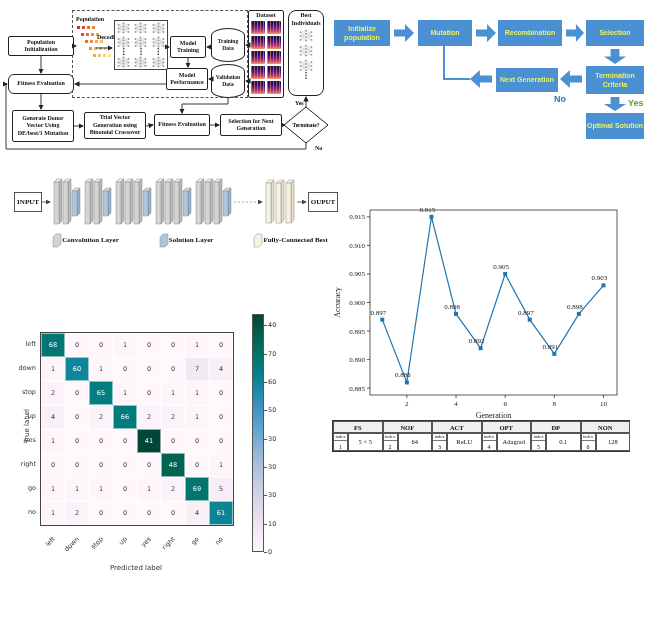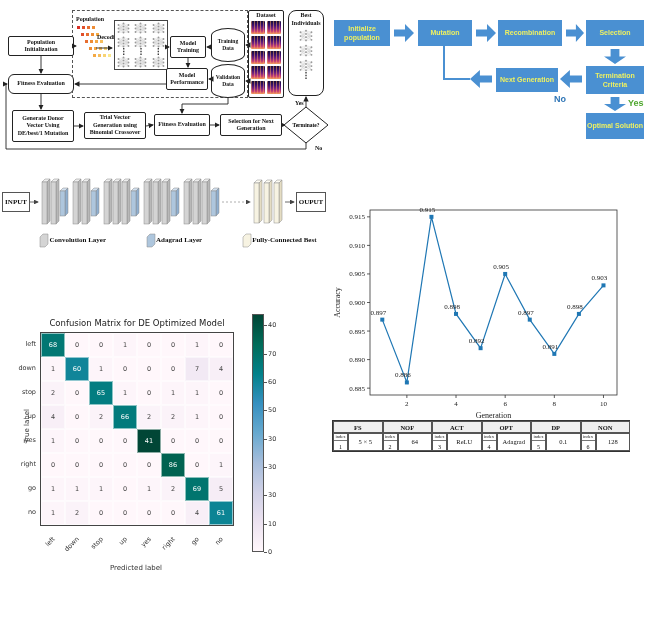--- a/index.html
+++ b/index.html
@@ -34,21 +34,21 @@
         display:flex;align-items:center;justify-content:center;text-align:center;
         line-height:1.3;box-sizing:border-box;padding:1px;}
   .barrow{position:absolute;background:#4a90d2;}
   .ar-right{clip-path:polygon(0% 30%,55% 30%,55% 0%,100% 50%,55% 100%,55% 70%,0% 70%);}
   .ar-left{clip-path:polygon(100% 30%,45% 30%,45% 0%,0% 50%,45% 100%,45% 70%,100% 70%);}
   .ar-down{clip-path:polygon(30% 0%,70% 0%,70% 50%,100% 50%,50% 100%,0% 50%,30% 50%);}
   .conn{position:absolute;background:#4a90d2;}
   .no-lab{position:absolute;color:#2e75b6;font-weight:bold;font-size:9px;}
   .yes-lab{position:absolute;color:#4ea72e;font-weight:bold;font-size:9px;}
   
-  #panelC{left:0;top:170px;width:330px;height:86px;font-family:Liberation Serif, serif;}
+  #panelC{left:12px;top:170px;width:330px;height:86px;font-family:Liberation Serif, serif;}
   .iobox{position:absolute;border:1px solid #555;background:#fff;font-size:7px;font-weight:bold;
          display:flex;align-items:center;justify-content:center;box-sizing:border-box;}
   #cnnlegend{position:absolute;left:0;top:62px;width:330px;display:flex;justify-content:center;
              gap:14px;align-items:center;font-size:7px;font-weight:bold;}
   .legitem{display:flex;align-items:center;gap:0;margin-left:26px;}
   
   #panelD{left:330px;top:186px;width:322px;height:236px;font-family:"DejaVu Sans",sans-serif;}
   
   #panelE{left:12px;top:306px;width:280px;height:278px;font-family:"DejaVu Sans",sans-serif;}
   #cmtitle{position:absolute;left:0;top:12px;width:250px;text-align:center;font-size:8.5px;color:#222;}
@@ -719,21 +719,21 @@
     <span class="legitem">
       <svg class="sw" width="10" height="16">
           <polygon points="1,5 4,2 9,2 9,12 6,15 1,15" fill="#d4d4d4" stroke="#8a8a8a" stroke-width="0.5"></polygon>
         </svg>
       <span>Convolution Layer</span>
     </span>
     <span class="legitem">
       <svg class="sw" width="10" height="16">
           <polygon points="1,5 4,2 9,2 9,12 6,15 1,15" fill="#aec6dd" stroke="#8a8a8a" stroke-width="0.5"></polygon>
         </svg>
-      <span>Adagrad Layer</span>
+      <span>Solution Layer</span>
     </span>
     <span class="legitem">
       <svg class="sw" width="10" height="16">
           <polygon points="1,5 4,2 9,2 9,12 6,15 1,15" fill="#f7f3e2" stroke="#8a8a8a" stroke-width="0.5"></polygon>
         </svg>
       <span>Fully-Connected Best</span>
     </span>
   </div>
 </div>
 
@@ -784,21 +784,20 @@
       <rect x="222.3283582089552" y="165.88888888888897" width="4" height="4" fill="#1f77b4"></rect>
       <text x="220.3283582089552" y="162.88888888888897" text-anchor="middle" font-size="7" fill="#222">0.891</text>
       <rect x="246.90547263681592" y="125.91975308641977" width="4" height="4" fill="#1f77b4"></rect>
       <text x="244.90547263681592" y="122.91975308641977" text-anchor="middle" font-size="7" fill="#222">0.898</text>
       <rect x="271.48258706467664" y="97.37037037037035" width="4" height="4" fill="#1f77b4"></rect>
       <text x="269.48258706467664" y="94.37037037037035" text-anchor="middle" font-size="7" fill="#222">0.903</text>
     </svg>
 </div>
 
 <div id="panelE" class="panel">
-  <div id="cmtitle">Confusion Matrix for DE Optimized Model</div>
   <div id="cmgrid">
       <div class="cmcell" style="background: rgb(2, 119, 115); color: rgb(255, 255, 255);">68</div>
       <div class="cmcell" style="background: rgb(255, 247, 251); color: rgb(68, 68, 68);">0</div>
       <div class="cmcell" style="background: rgb(255, 247, 251); color: rgb(68, 68, 68);">0</div>
       <div class="cmcell" style="background: rgb(253, 245, 250); color: rgb(68, 68, 68);">1</div>
       <div class="cmcell" style="background: rgb(255, 247, 251); color: rgb(68, 68, 68);">0</div>
       <div class="cmcell" style="background: rgb(255, 247, 251); color: rgb(68, 68, 68);">0</div>
       <div class="cmcell" style="background: rgb(253, 245, 250); color: rgb(68, 68, 68);">1</div>
       <div class="cmcell" style="background: rgb(255, 247, 251); color: rgb(68, 68, 68);">0</div>
       <div class="cmcell" style="background: rgb(253, 245, 250); color: rgb(68, 68, 68);">1</div>
@@ -831,21 +830,21 @@
       <div class="cmcell" style="background: rgb(255, 247, 251); color: rgb(68, 68, 68);">0</div>
       <div class="cmcell" style="background: rgb(1, 70, 54); color: rgb(255, 255, 255);">41</div>
       <div class="cmcell" style="background: rgb(255, 247, 251); color: rgb(68, 68, 68);">0</div>
       <div class="cmcell" style="background: rgb(255, 247, 251); color: rgb(68, 68, 68);">0</div>
       <div class="cmcell" style="background: rgb(255, 247, 251); color: rgb(68, 68, 68);">0</div>
       <div class="cmcell" style="background: rgb(255, 247, 251); color: rgb(68, 68, 68);">0</div>
       <div class="cmcell" style="background: rgb(255, 247, 251); color: rgb(68, 68, 68);">0</div>
       <div class="cmcell" style="background: rgb(255, 247, 251); color: rgb(68, 68, 68);">0</div>
       <div class="cmcell" style="background: rgb(255, 247, 251); color: rgb(68, 68, 68);">0</div>
       <div class="cmcell" style="background: rgb(255, 247, 251); color: rgb(68, 68, 68);">0</div>
-      <div class="cmcell" style="background: rgb(1, 99, 81); color: rgb(255, 255, 255);">86</div>
+      <div class="cmcell" style="background: rgb(1, 99, 81); color: rgb(255, 255, 255);">48</div>
       <div class="cmcell" style="background: rgb(255, 247, 251); color: rgb(68, 68, 68);">0</div>
       <div class="cmcell" style="background: rgb(253, 245, 250); color: rgb(68, 68, 68);">1</div>
       <div class="cmcell" style="background: rgb(253, 245, 250); color: rgb(68, 68, 68);">1</div>
       <div class="cmcell" style="background: rgb(253, 245, 250); color: rgb(68, 68, 68);">1</div>
       <div class="cmcell" style="background: rgb(253, 245, 250); color: rgb(68, 68, 68);">1</div>
       <div class="cmcell" style="background: rgb(255, 247, 251); color: rgb(68, 68, 68);">0</div>
       <div class="cmcell" style="background: rgb(253, 245, 250); color: rgb(68, 68, 68);">1</div>
       <div class="cmcell" style="background: rgb(251, 243, 249); color: rgb(68, 68, 68);">2</div>
       <div class="cmcell" style="background: rgb(1, 117, 110); color: rgb(255, 255, 255);">69</div>
       <div class="cmcell" style="background: rgb(246, 237, 246); color: rgb(68, 68, 68);">5</div>

